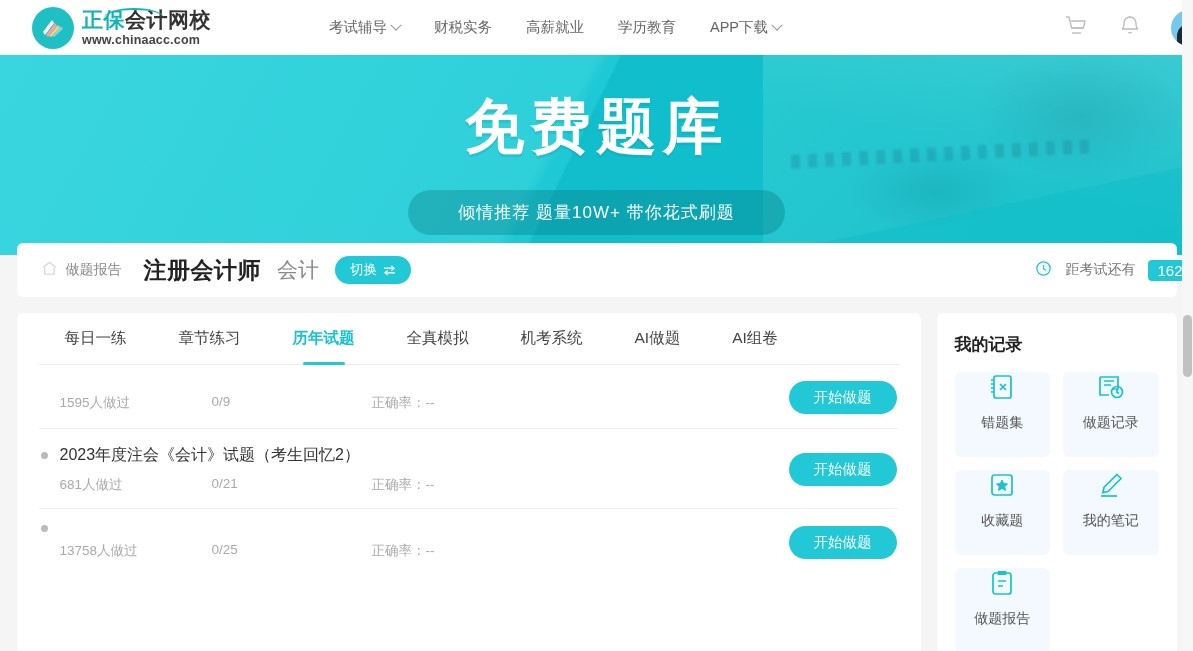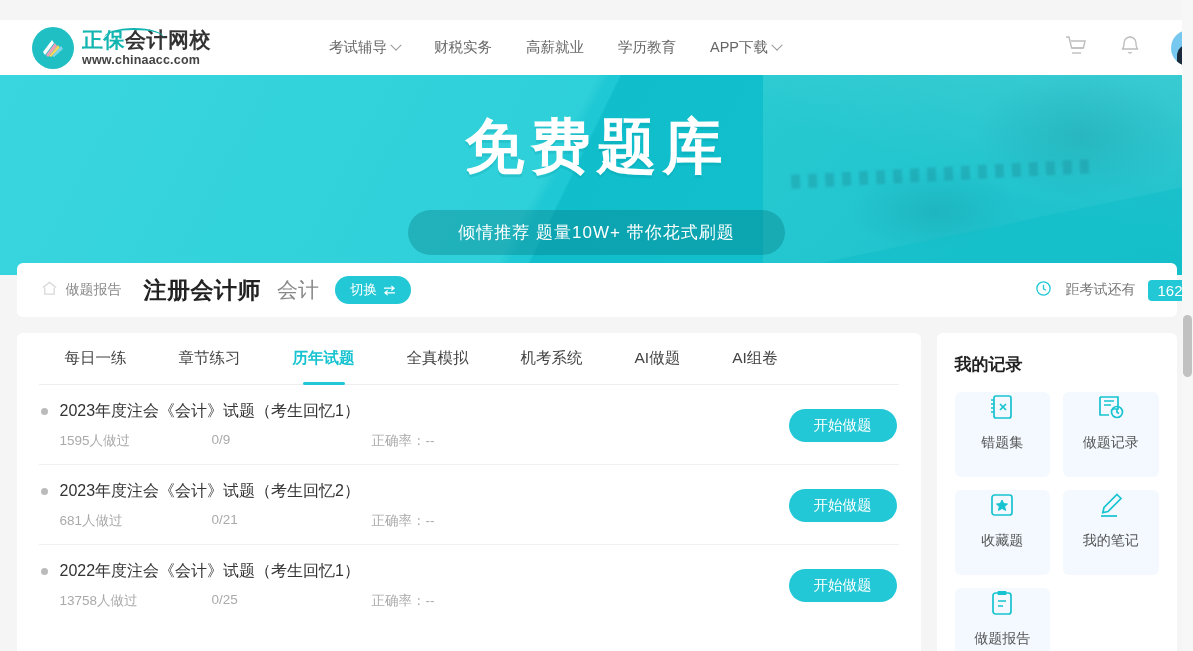--- a/index.html
+++ b/index.html
@@ -9,21 +9,20 @@
     background: #f5f5f5;
     font-family: "Liberation Sans", "DejaVu Sans", sans-serif;
     color: #333;
   }
 
   
   .topbar {
     height: 55px; background: #fff;
     display: flex; align-items: center;
     position: relative;
-    margin-top: 20px;
   }
   .logo-wrap { display: flex; align-items: center; margin-left: 32px; }
   .logo-mark {
     width: 42px; height: 42px; border-radius: 50%;
     background: #1fbfc4; position: relative; flex: none;
   }
   .logo-mark .book {
     position: absolute; left: 9px; top: 11px;
     width: 24px; height: 20px;
   }
@@ -346,24 +345,20 @@
       <div class="tab">
         <span>AI做题</span>
       </div>
       <div class="tab">
         <span>AI组卷</span>
       </div>
     </div>
 
     <div class="row">
       <div class="row-left">
-        <div class="row-title">
-          <i class="dot"></i>
-          <span>2023年度注会《会计》试题（考生回忆1）</span>
-        </div>
         <div class="row-meta">
           <span>1595人做过</span>
           <span>0/9</span>
           <span>正确率：--</span>
         </div>
       </div>
       <button class="start-btn">开始做题</button>
     </div>
 
     <div class="row">
@@ -378,21 +373,20 @@
           <span>正确率：--</span>
         </div>
       </div>
       <button class="start-btn">开始做题</button>
     </div>
 
     <div class="row">
       <div class="row-left">
         <div class="row-title">
           <i class="dot"></i>
-          <span>2022年度注会《会计》试题（考生回忆1）</span>
         </div>
         <div class="row-meta">
           <span>13758人做过</span>
           <span>0/25</span>
           <span>正确率：--</span>
         </div>
       </div>
       <button class="start-btn">开始做题</button>
     </div>
   </div>

